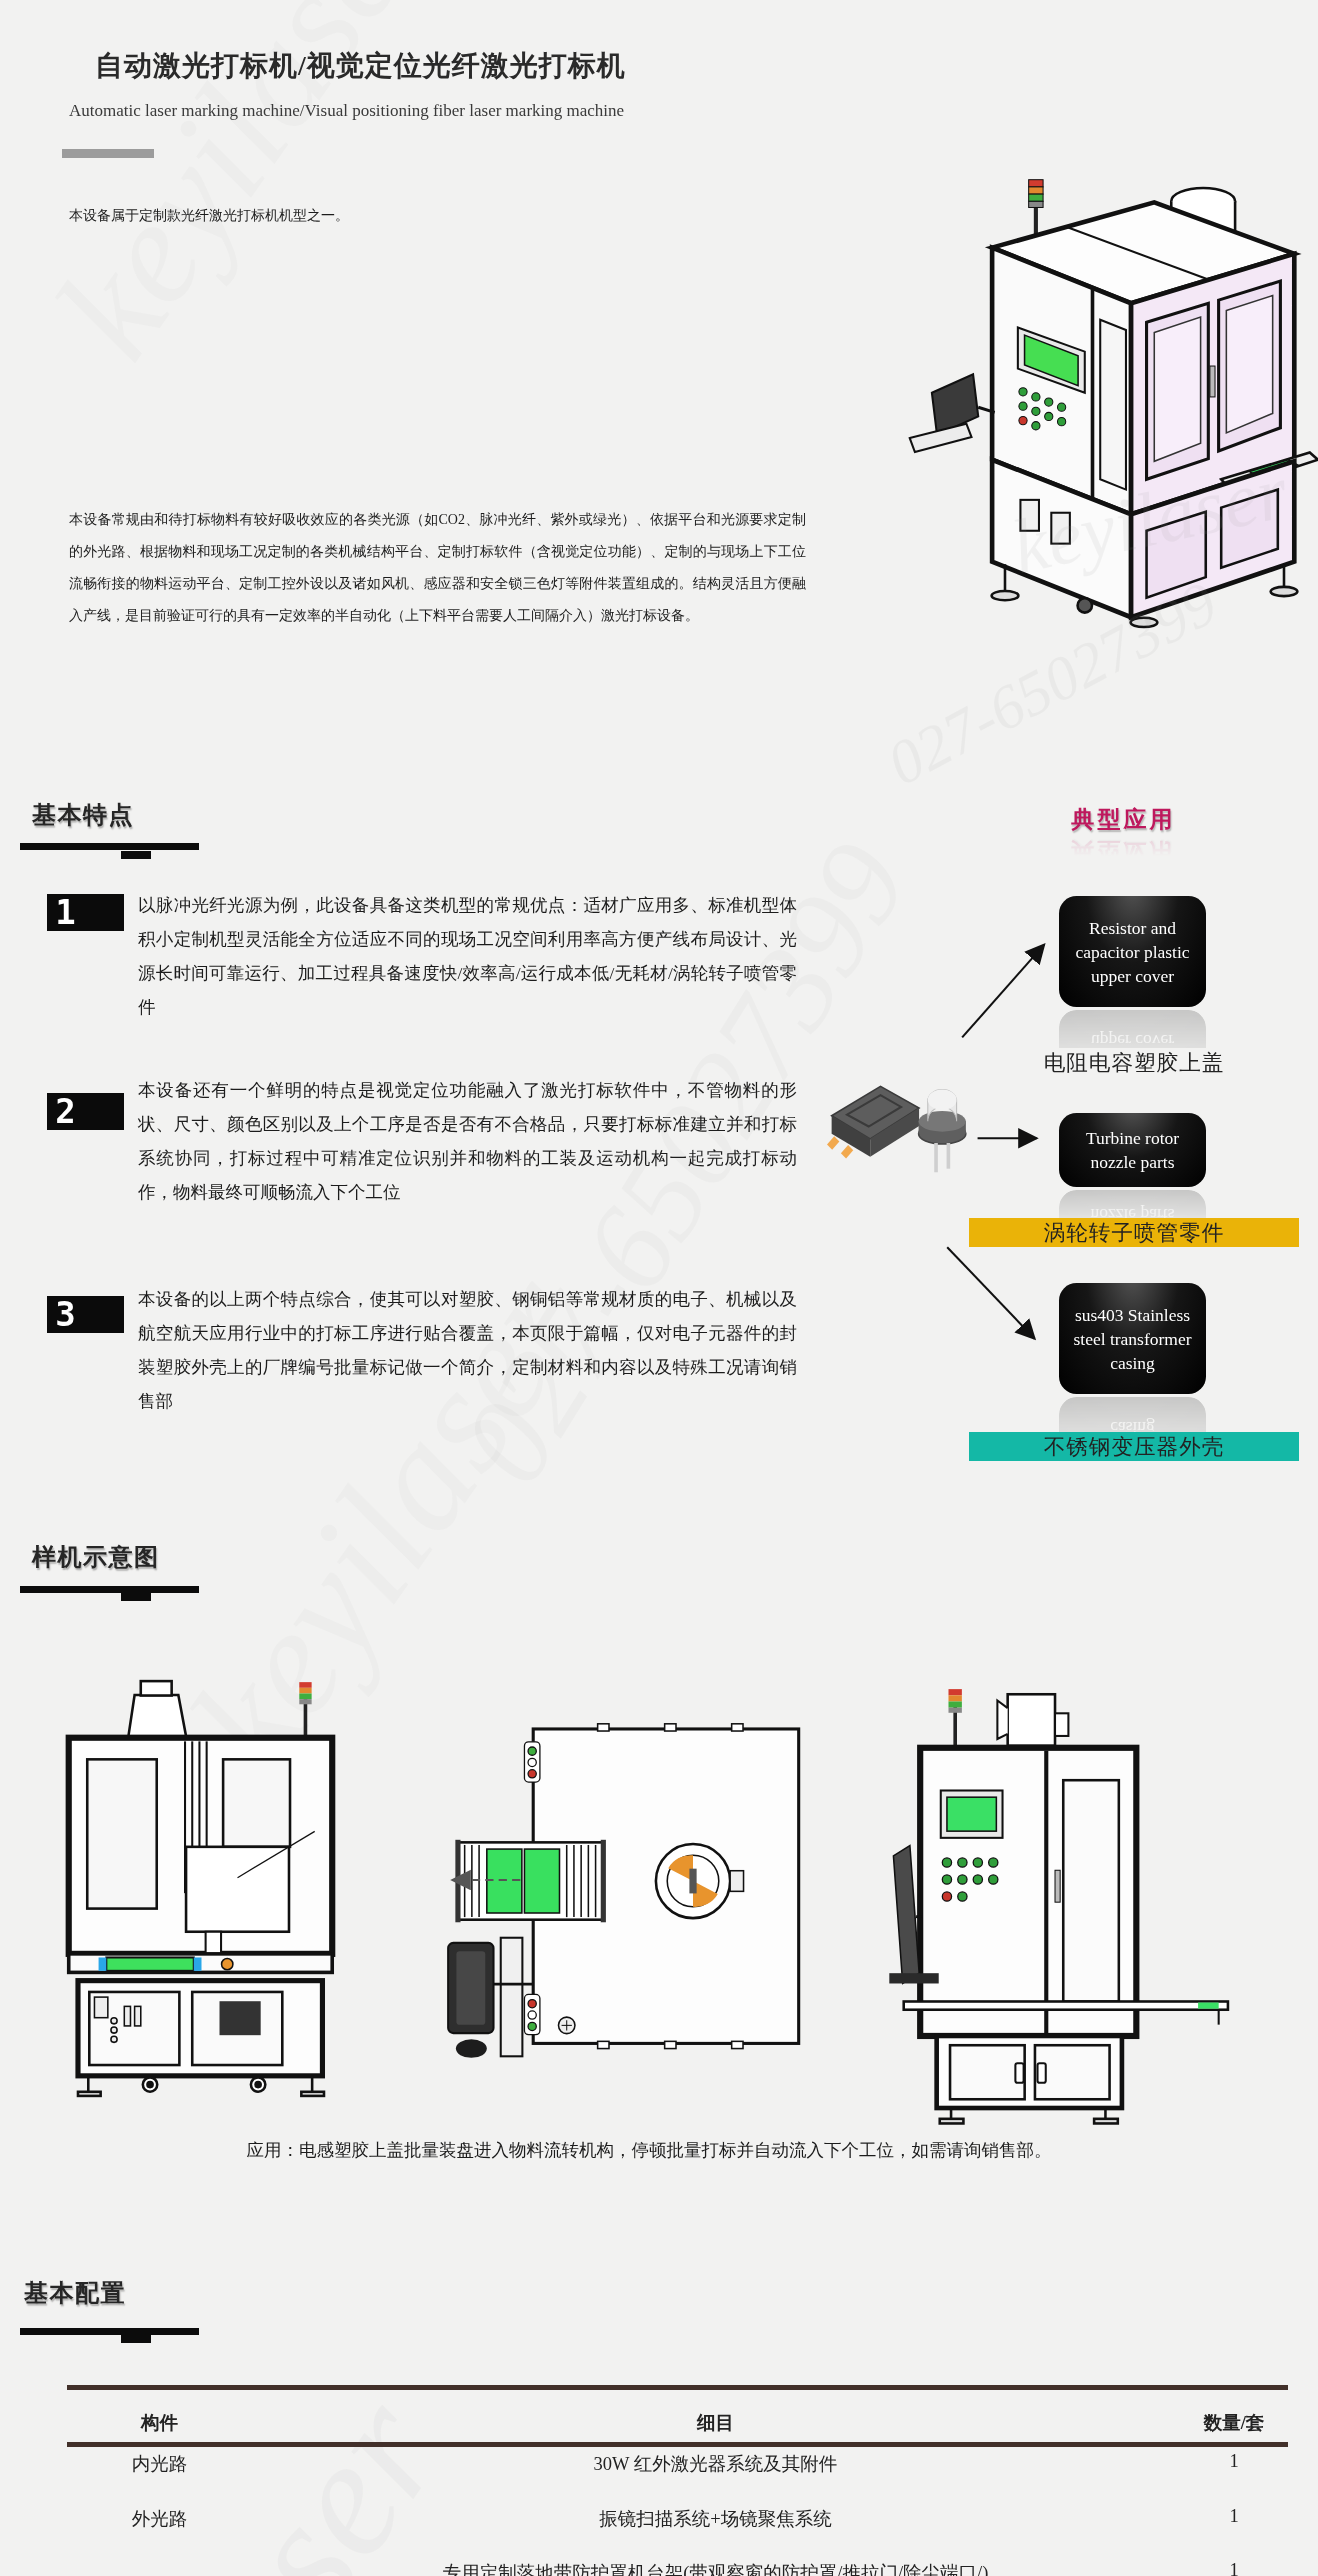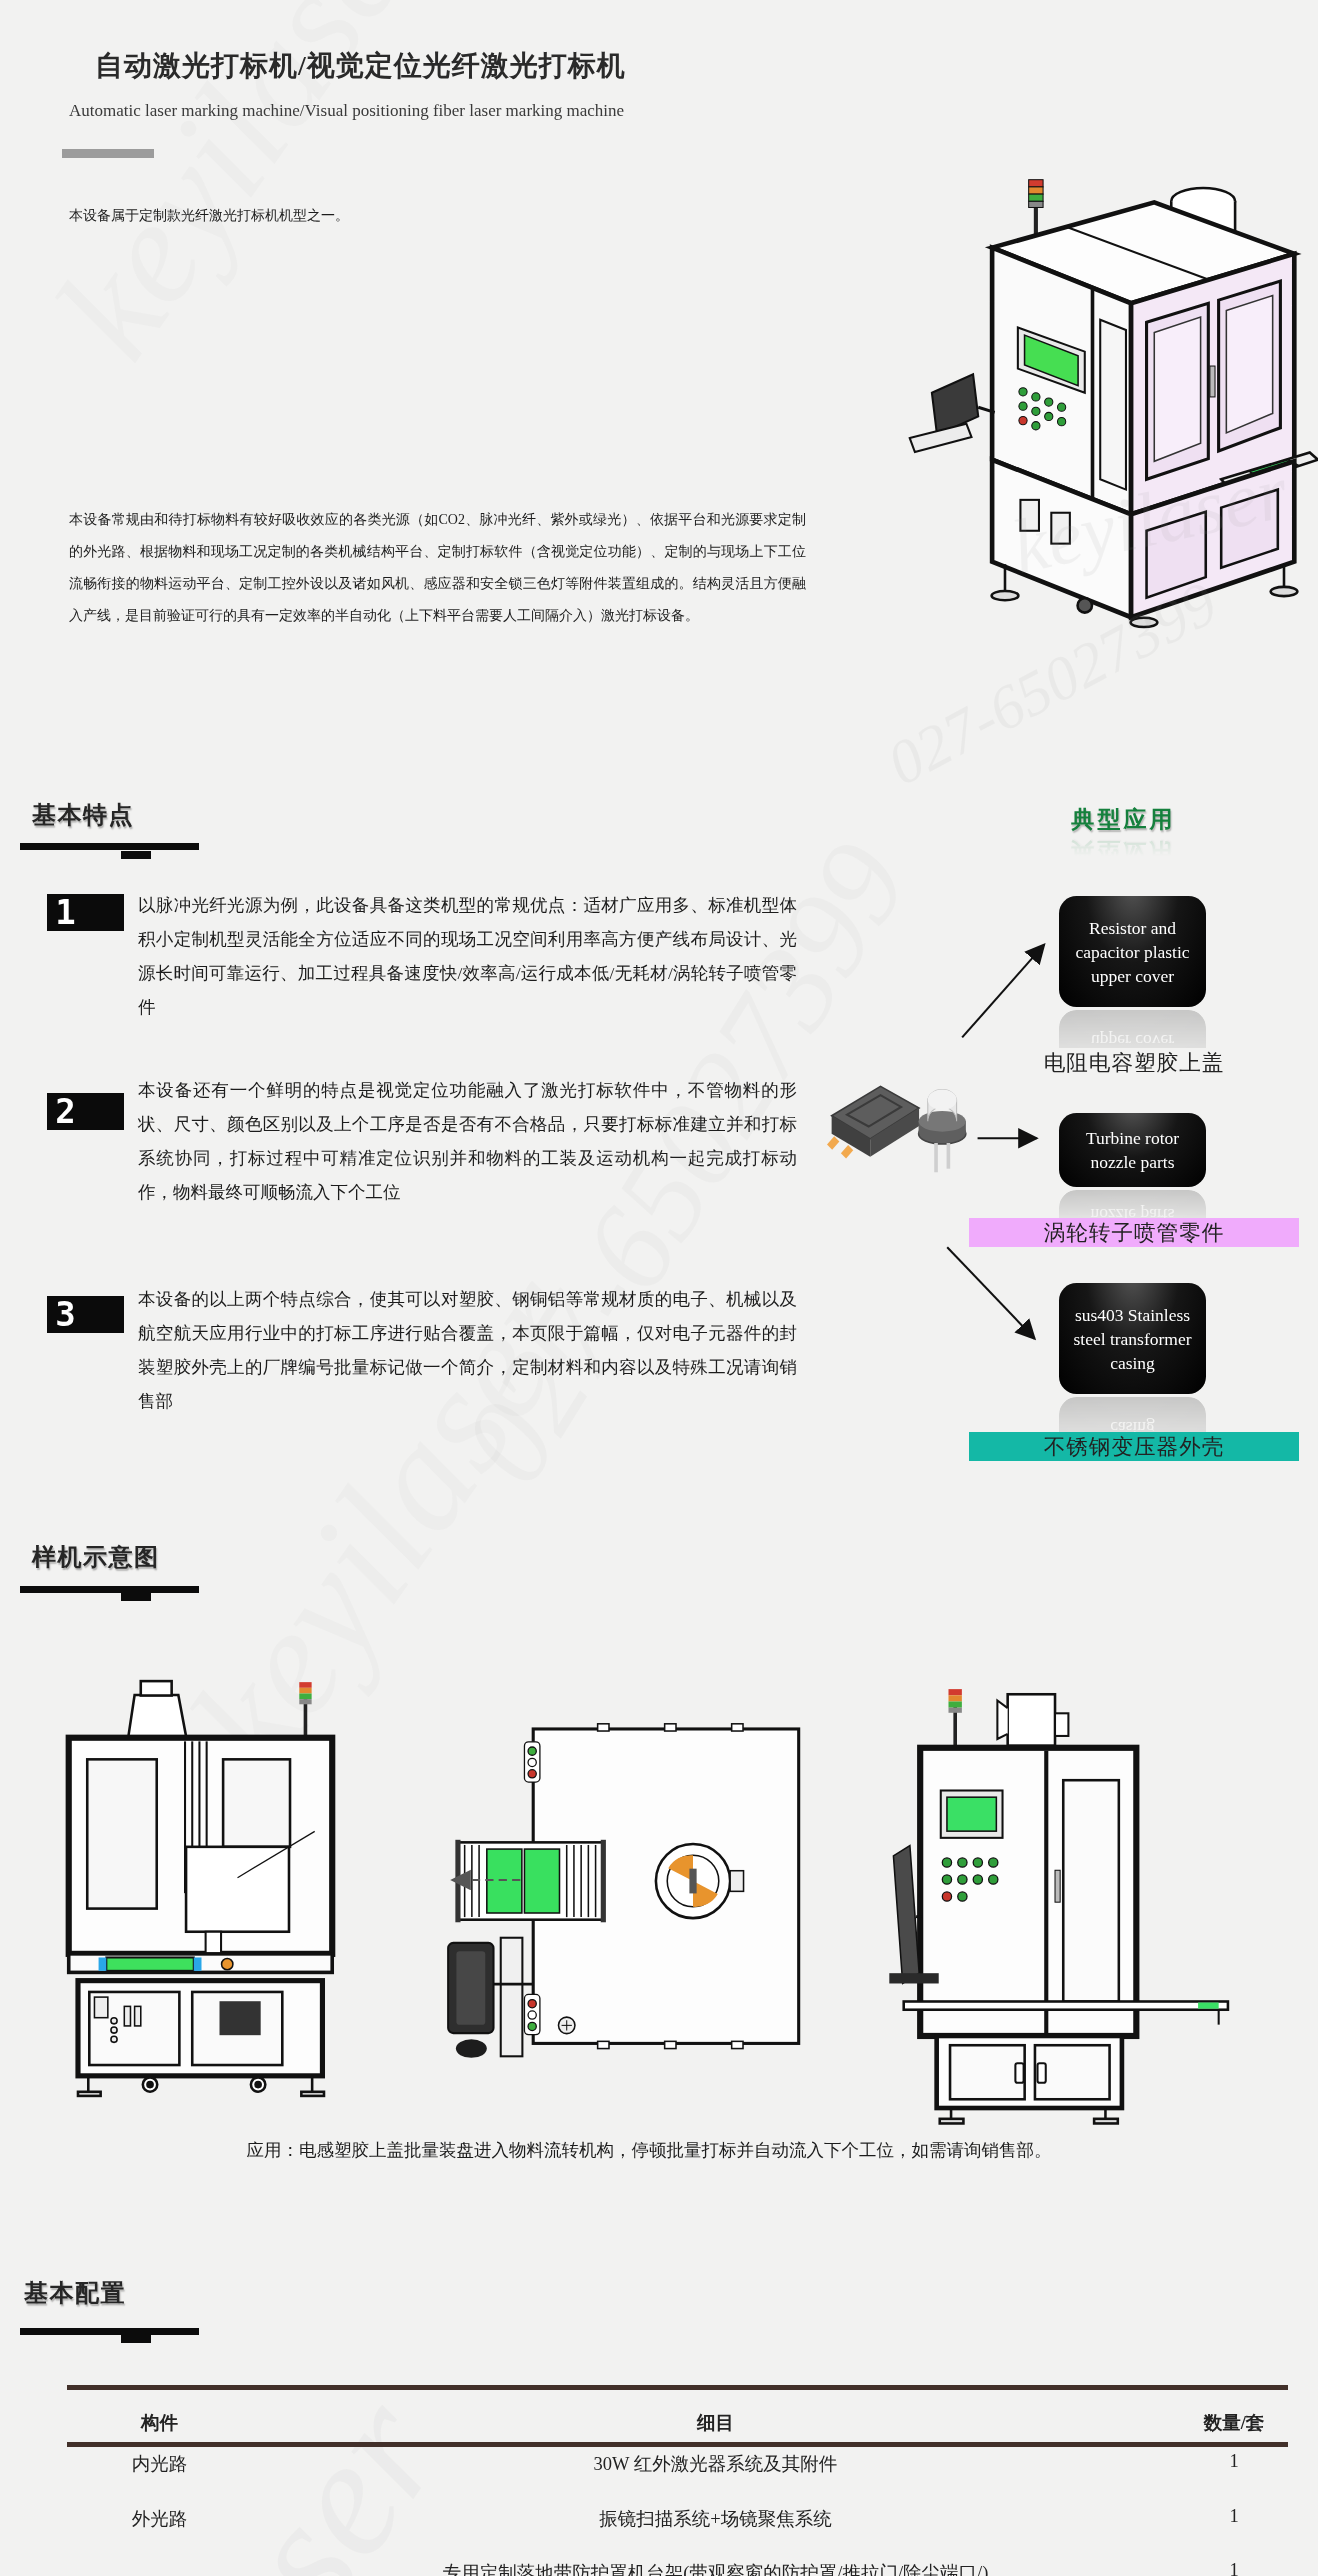--- a/index.html
+++ b/index.html
@@ -18,21 +18,21 @@
   .para p{margin:0;}
   
   .sec-h{font-size:24px;font-weight:600;color:#262626;letter-spacing:1.5px;
          text-shadow:1px 1.5px 1.5px rgba(0,0,0,.28);z-index:1;}
   .rule-bar{background:#0c0c0c;position:absolute;z-index:1;}
   
   .feat-badge{background:#0b0b0b;color:#fff;font-family:"DejaVu Sans Mono","Liberation Mono",monospace;
               font-weight:bold;font-size:34px;line-height:37px;padding-left:8.2px;z-index:1;}
   .feat-text{font-size:17.5px;line-height:34px;text-align:justify;color:#1c1c1c;z-index:1;}
   
-  .apps-title{font-size:23px;font-weight:600;color:#15803d;letter-spacing:3.1px;text-align:center;
+  .apps-title{font-size:23px;font-weight:600;color:#be185d;letter-spacing:3.1px;text-align:center;
               text-shadow:1px 1.5px 1.5px rgba(0,0,0,.25);}
   .apps-title-ref{transform:scaleY(-1);opacity:.22;
       -webkit-mask-image:linear-gradient(to top,rgba(0,0,0,.8),transparent 65%);
       mask-image:linear-gradient(to top,rgba(0,0,0,.8),transparent 65%);}
   .badge{background:radial-gradient(ellipse at 50% -10%,#555 0%,#161616 45%,#000 100%);
          border-radius:17.5px;color:#fff;display:flex;align-items:center;justify-content:center;
          text-align:center;font-size:17.5px;line-height:24px;padding:5.2px 12.4px;box-sizing:border-box;}
   .badge-ref{transform:scaleY(-1);opacity:.20;overflow:hidden;
       -webkit-mask-image:linear-gradient(to top,rgba(0,0,0,.9),transparent 60%);
       mask-image:linear-gradient(to top,rgba(0,0,0,.9),transparent 60%);}
@@ -205,21 +205,21 @@
       <defs>
           <marker id="m2" markerWidth="12" markerHeight="12" refX="9" refY="5" orient="auto">
             <path d="M0,0 L10,5 L0,10 z" fill="#111"></path>
           </marker>
         </defs>
       <line x1="5" y1="20" x2="120" y2="20" stroke="#111" stroke-width="4" marker-end="url(#m2)"></line>
     </svg>
   </div>
   <div class="abs badge z1" style="left:1059px;top:1113px;width:147px;height:74px;">Turbine rotor nozzle parts</div>
   <div class="abs badge badge-ref z1" style="left:1059px;top:1190px;width:147px;height:74px;">Turbine rotor nozzle parts</div>
-  <div class="abs app-label z1" style="left:969px;top:1218px;width:330px;background:#f0abfc;">涡轮转子喷管零件</div>
+  <div class="abs app-label z1" style="left:969px;top:1218px;width:330px;background:#eab308;">涡轮转子喷管零件</div>
 
   <div class="abs z1" style="left:942px;top:1241px;">
     <svg width="103" height="108" viewBox="0 0 200 210">
       <defs>
           <marker id="m3" markerWidth="12" markerHeight="12" refX="9" refY="5" orient="auto">
             <path d="M0,0 L10,5 L0,10 z" fill="#111"></path>
           </marker>
         </defs>
       <line x1="10" y1="12" x2="180" y2="190" stroke="#111" stroke-width="4" marker-end="url(#m3)"></line>
     </svg>

